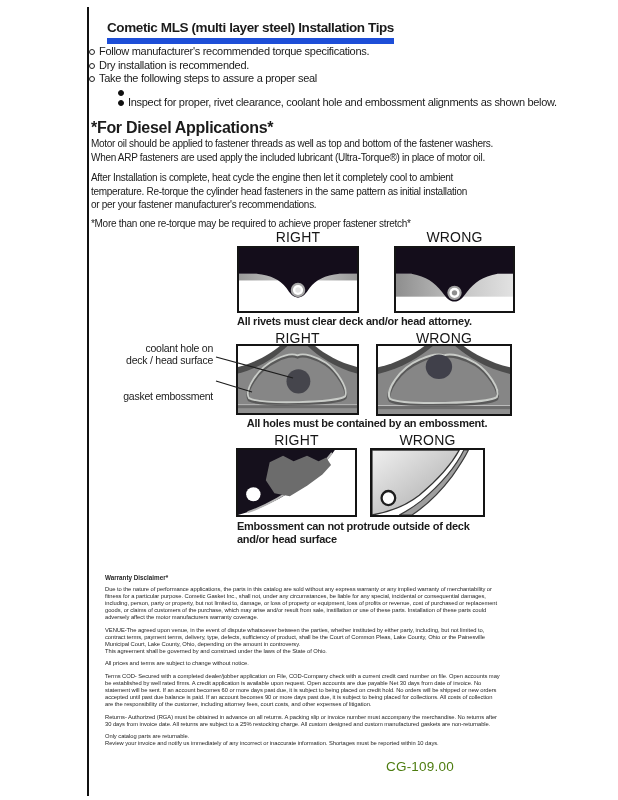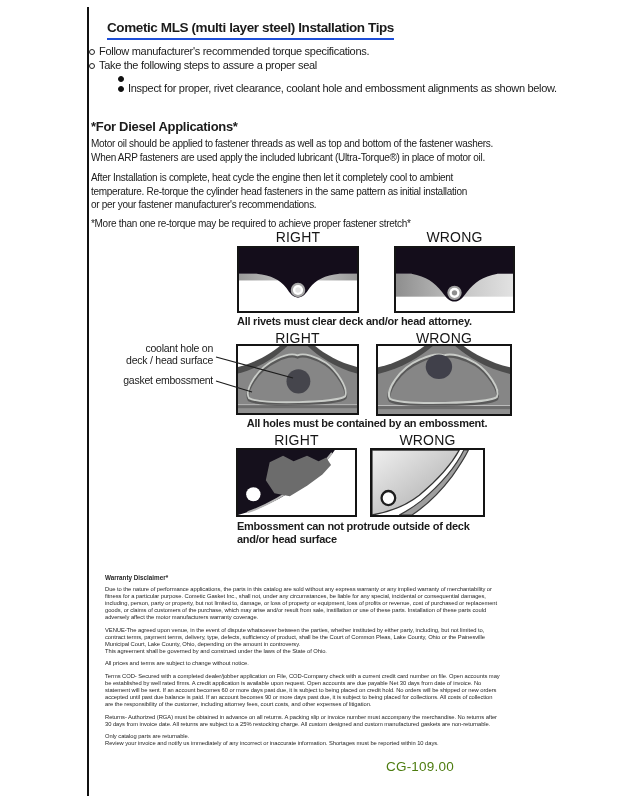--- a/index.html
+++ b/index.html
@@ -6,30 +6,30 @@
   body{
     width:618px;height:800px;position:relative;background:#ffffff;
     font-family:"Liberation Sans",sans-serif;color:#1b1b1b;overflow:hidden;
   }
   .abs{position:absolute;}
   
   .edge-line{left:87px;top:7px;width:2px;height:789px;background:#111;}
   
   .title{
     left:107px;top:20px;font-size:13.5px;font-weight:bold;letter-spacing:-0.4px;
-    border-bottom:2px solid #1d4ed8;padding-bottom:3px;white-space:nowrap;
+    border-bottom:6px solid #1d4ed8;padding-bottom:3px;white-space:nowrap;
   }
   
   .bullets{left:89px;top:45px;font-size:11px;letter-spacing:-0.3px;line-height:13.5px;}
   .brow{display:flex;align-items:flex-start;}
   .mk{display:inline-block;width:4px;height:4px;border:1px solid #222;border-radius:50%;
       margin:4px 4px 0 0;flex:0 0 auto;}
   .sub .mk{background:#111;border-color:#111;margin-left:29px;}
   
-  .dhead{left:91px;top:119px;font-size:13px;font-weight:bold;letter-spacing:-0.3px;}
+  .dhead{left:91px;top:119px;font-size:16px;font-weight:bold;letter-spacing:-0.3px;}
   .para{font-size:10px;letter-spacing:-0.3px;line-height:13.6px;white-space:pre-line;}
   .p1{left:91px;top:137px;width:460px;}
   .p2{left:91px;top:171px;width:460px;}
   .p3{left:91px;top:217px;width:460px;}
   
   .dlabel{font-size:14px;letter-spacing:0.2px;text-align:center;color:#161616;}
   .dbox{border:2.5px solid #141414;box-sizing:border-box;background:#fff;}
   .dbox svg{display:block;width:100%;height:100%;}
   .caption{font-size:11px;font-weight:bold;letter-spacing:-0.25px;line-height:12.5px;white-space:pre-line;}
   .annot{font-size:10.5px;letter-spacing:-0.25px;line-height:11.5px;text-align:right;white-space:pre-line;}
@@ -46,20 +46,24 @@
 <body>
 
 <div class="abs edge-line"></div>
 
 <div class="abs title">Cometic MLS (multi layer steel) Installation Tips</div>
 
 <div class="abs bullets">
   <div class="brow">
     <span class="mk"></span>
     <span>Follow manufacturer's recommended torque specifications.</span>
+  </div>
+  <div class="brow">
+    <span class="mk"></span>
+    <span>Dry installation is recommended.</span>
   </div>
   <div class="brow">
     <span class="mk"></span>
     <span>Take the following steps to assure a proper seal</span>
   </div>
   <div class="brow sub">
     <span class="mk"></span>
   </div>
   <div class="brow sub">
     <span class="mk"></span>
@@ -111,21 +115,21 @@
     <circle cx="61" cy="47" r="7.5" fill="#a0a0a0"></circle>
     <circle cx="61" cy="47" r="5.3" fill="#ffffff"></circle>
     <circle cx="61" cy="47" r="2.8" fill="#8f8f8f"></circle>
   </svg>
 </div>
 
 <div class="abs caption" style="left:237px;top:315px;width:290px;">All rivets must clear deck and/or head attorney.</div>
 
 <div class="abs annot" style="left:90px;top:343px;width:123px;">coolant hole on
 deck / head surface</div>
-<div class="abs annot" style="left:90px;top:375px;width:123px;text-align:right;">gasket embossment</div>
+<div class="abs annot" style="left:90px;top:391px;width:123px;text-align:right;">gasket embossment</div>
 
 <div class="abs dlabel" style="left:236px;top:330px;width:123px;">RIGHT</div>
 <div class="abs dlabel" style="left:376px;top:330px;width:136px;">WRONG</div>
 
 <div class="abs dbox" style="left:236px;top:344px;width:123px;height:71px;">
   <svg viewBox="0 0 130 72" preserveAspectRatio="none">
     <rect width="130" height="72" fill="#868686"></rect>
     <rect y="63" width="130" height="4" fill="#6d6d6d"></rect>
     <rect y="67" width="130" height="5" fill="#909090"></rect>
     <line x1="0" y1="63" x2="130" y2="63" stroke="#bcbcbc" stroke-width="1"></line>

